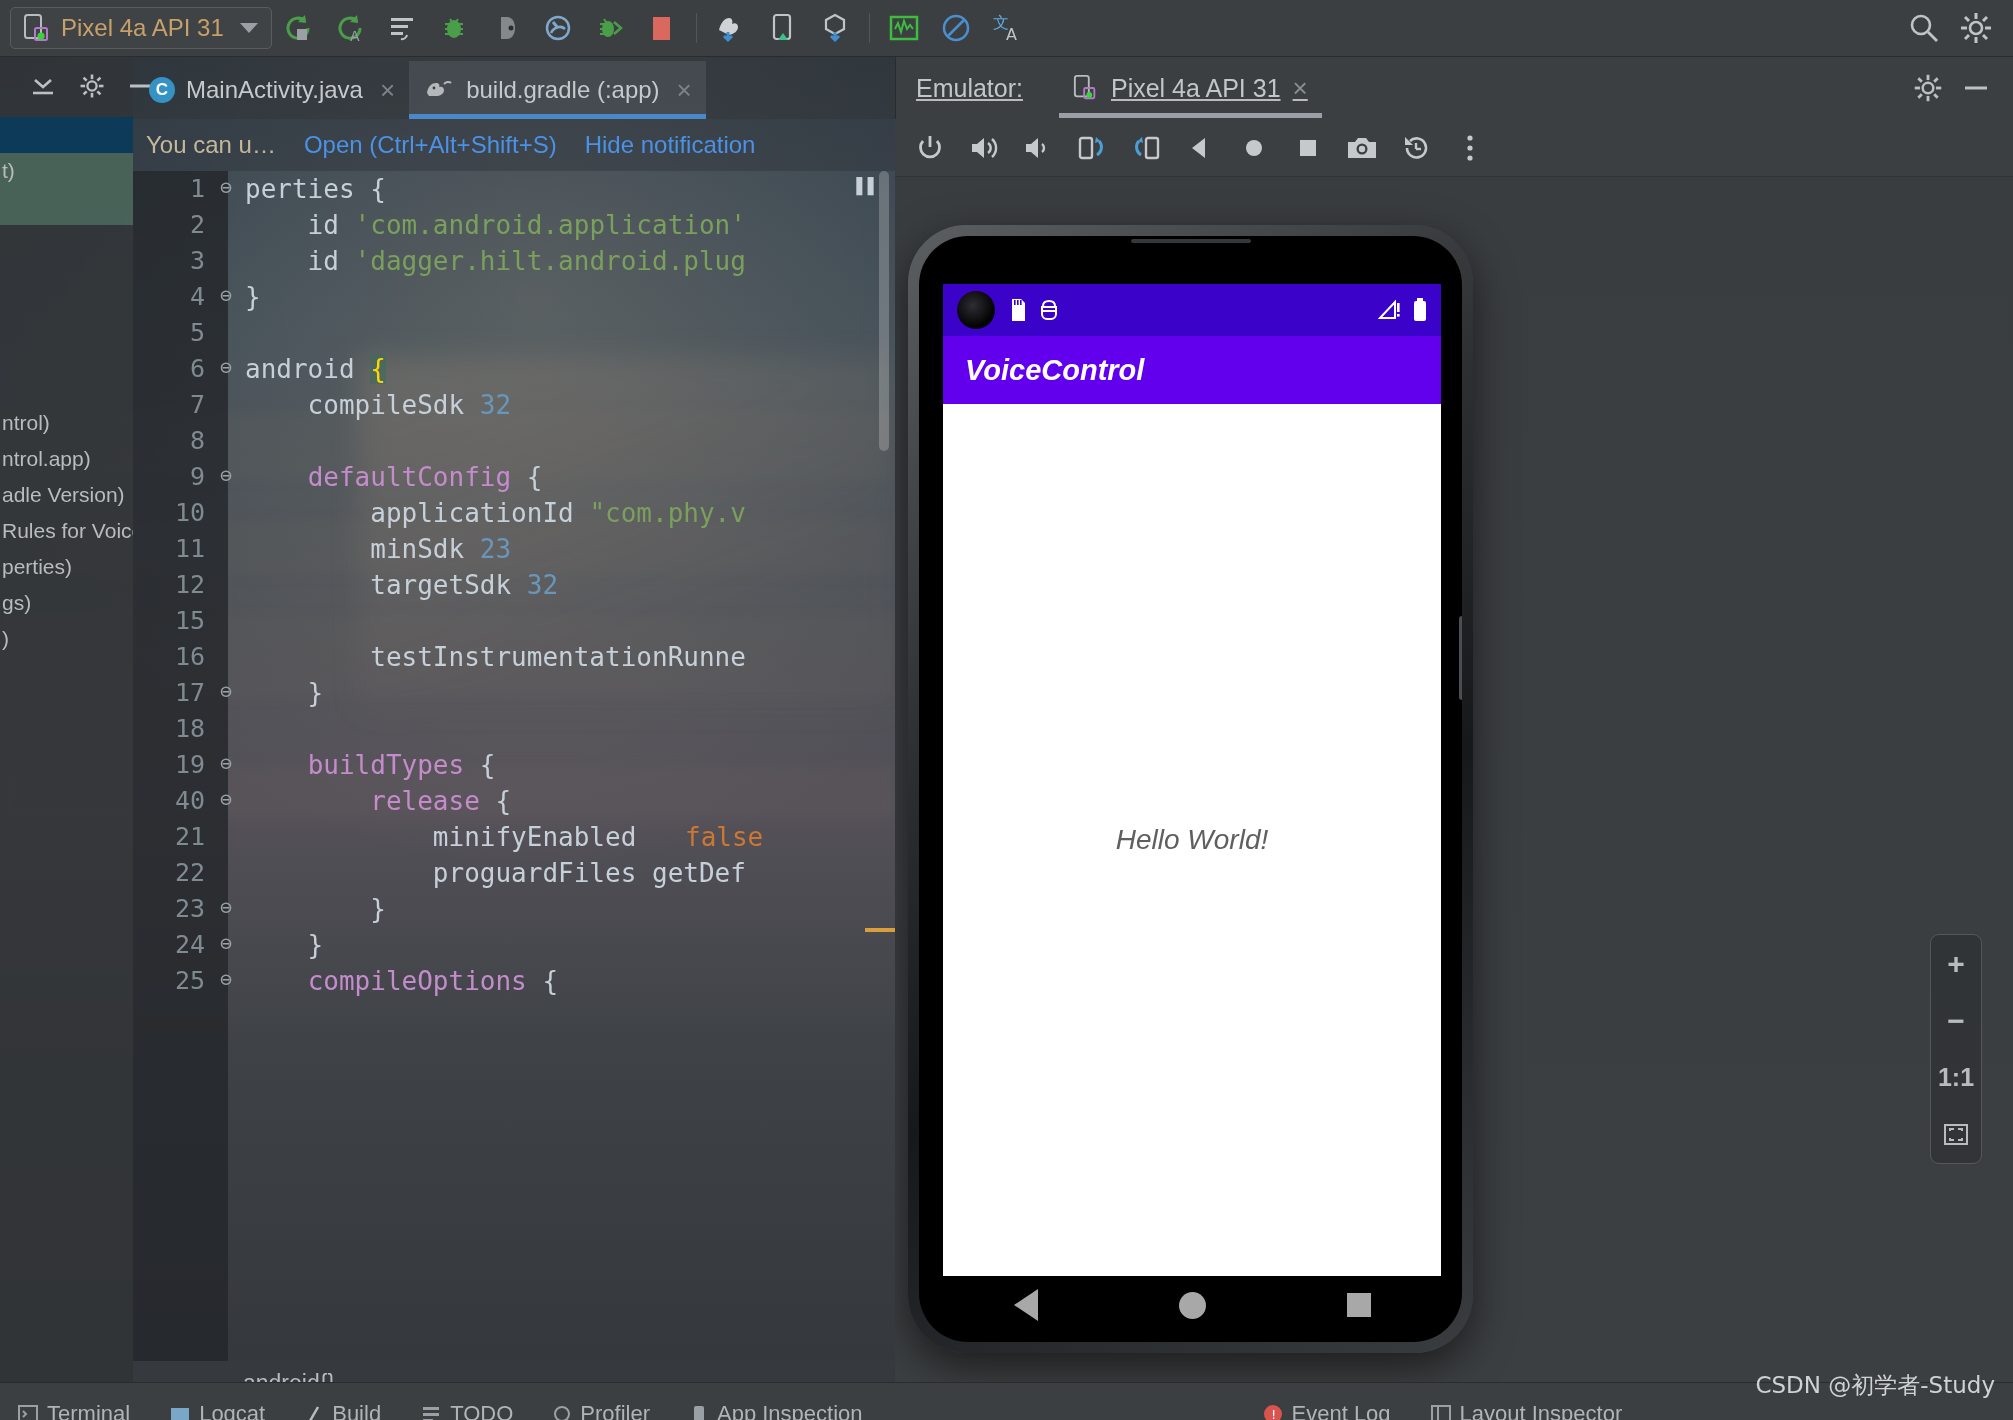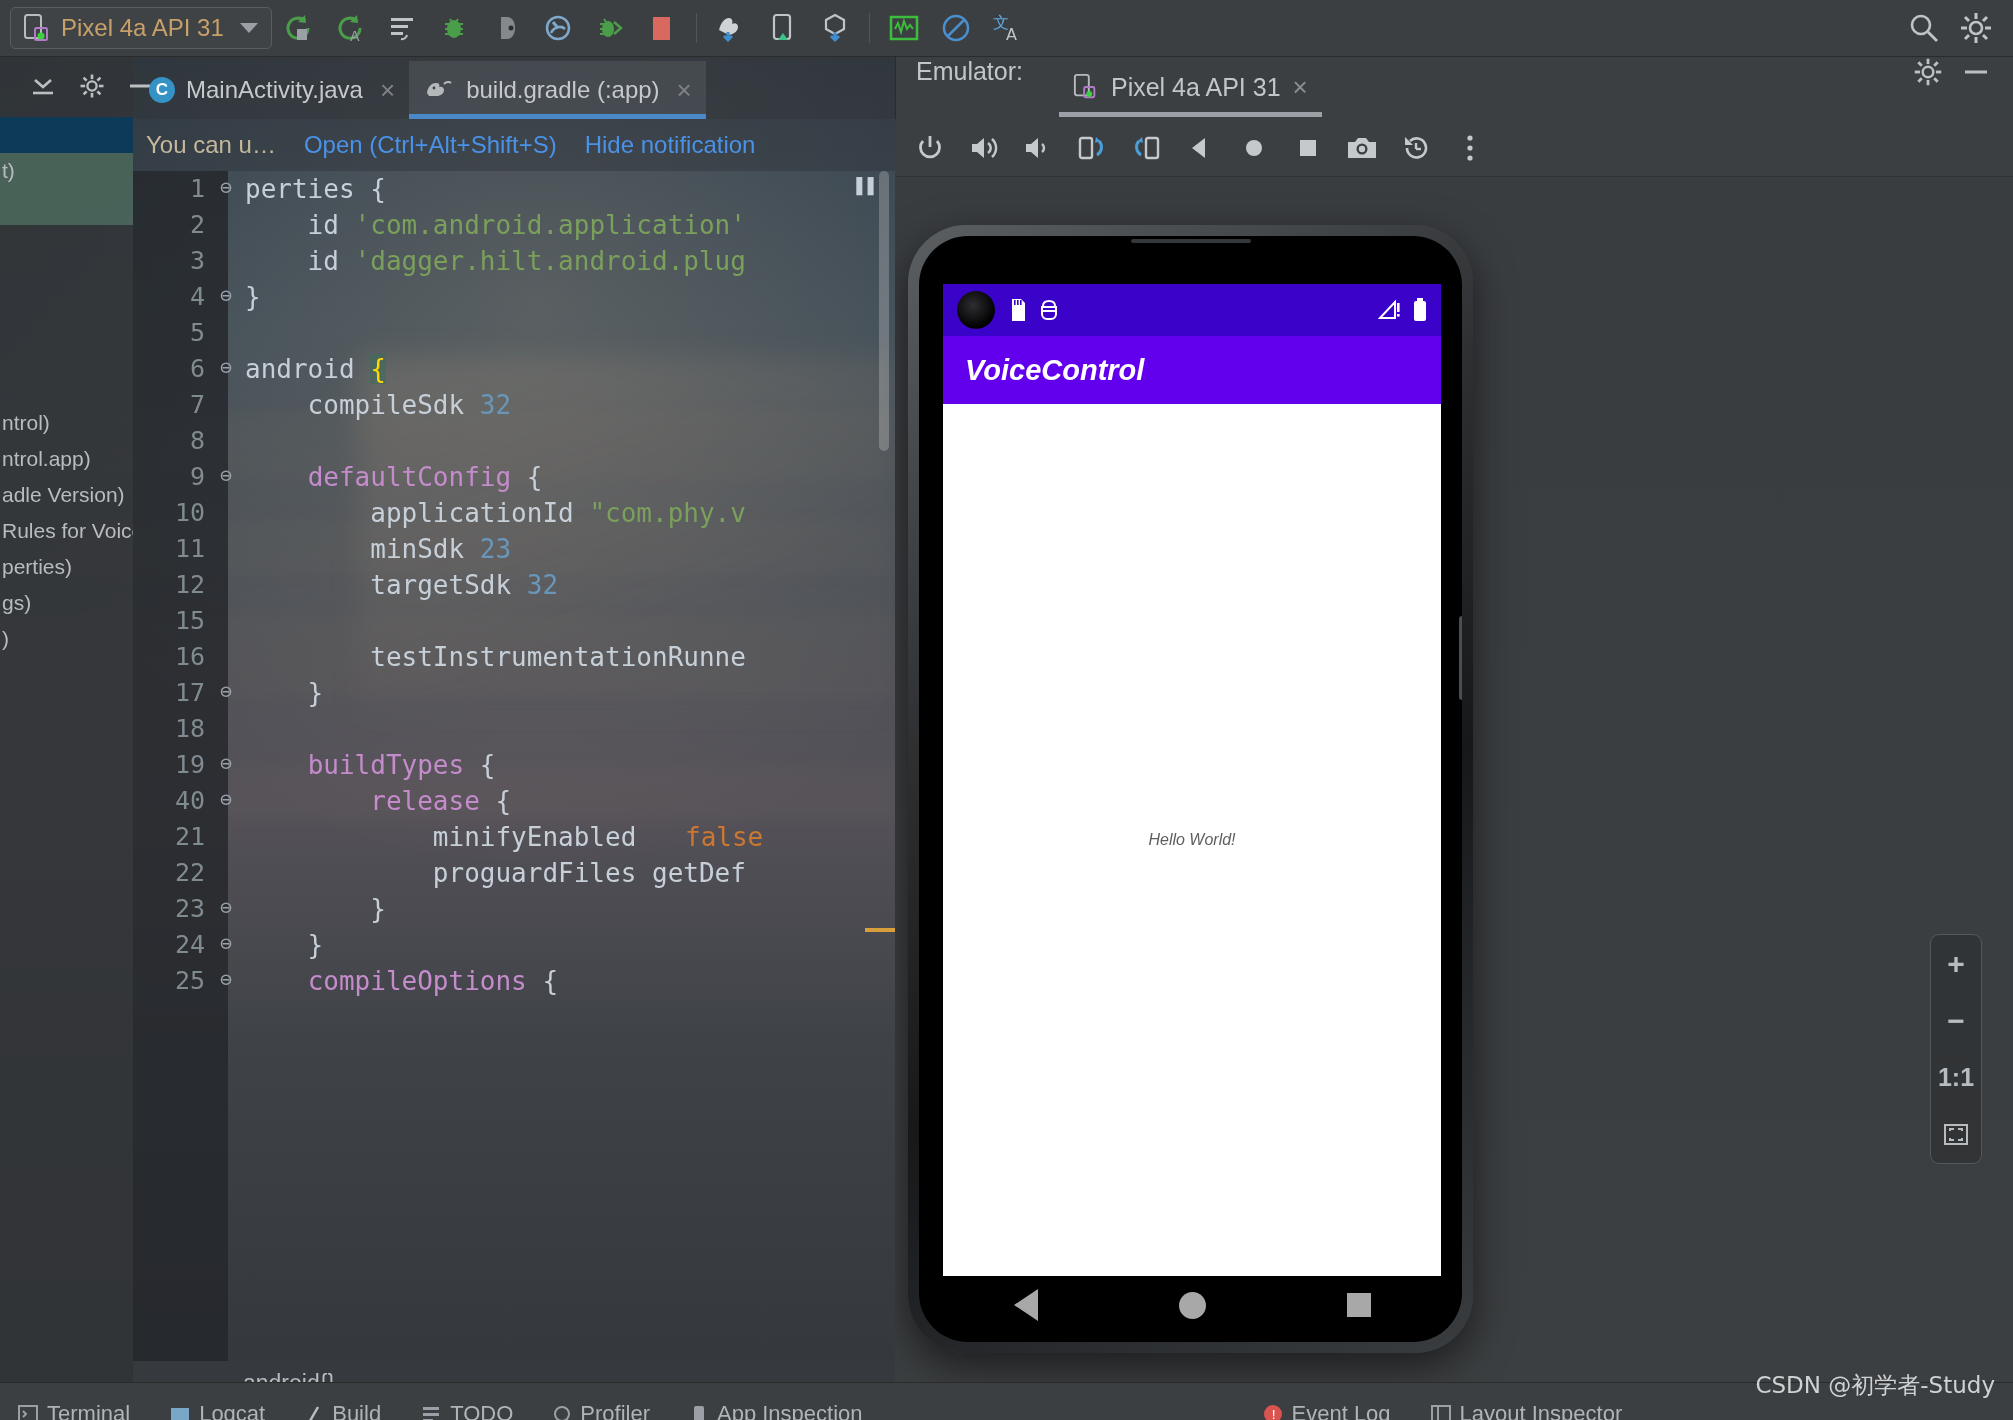--- a/index.html
+++ b/index.html
@@ -119,22 +119,23 @@
     font-size:23px;color:#b7bcc0;display:flex;align-items:center;padding-left:110px;
   }
 
   
   #emupane{
     position:absolute;left:895px;top:0;width:1118px;height:1363px;
     background:#3c3f41;
   }
   #emuhdr{
     position:absolute;left:0;top:0;width:1118px;height:62px;
-    display:flex;align-items:flex-start; background:#3c3f41;
+    display:flex;align-items:center; background:#3c3f41;
     border-left:1px solid #2b2b2b;
+    text-decoration:underline;
   }
   #emuhdr .lbl{font-size:25px;color:#c2c6c9;margin-left:20px;}
   #emutab{
     height:60px;display:flex;align-items:center;gap:12px;
     margin-left:36px;padding:0 14px;font-size:25px;color:#c2c6c9;
     position:relative;
   }
   #emutab:after{content:"";position:absolute;left:0;bottom:0;width:100%;height:5px;background:#9aa0a6;}
   .hdr-right{margin-left:auto;display:flex;align-items:center;gap:18px;padding-right:22px;}
 
@@ -177,21 +178,21 @@
   .sb-ico{margin-right:12px;}
   .sb-right{margin-left:auto;display:flex;align-items:center;gap:11px;}
   #appbar{
     height:68px;background:#6200ee;display:flex;align-items:center;padding-left:22px;
   }
   #appbar .title{color:#fff;font-size:29px;font-weight:bold;}
   #content{height:872px;background:#fff;position:relative;}
   #hello{
     position:absolute;left:0;top:0;width:100%;height:100%;
     display:flex;align-items:center;justify-content:center;
-    color:#5f5f5f;font-size:16px;
+    color:#5f5f5f;font-size:28px;
   }
   #navbar{
     position:absolute;left:24px;top:1040px;width:498px;height:58px;
     background:#000;display:flex;align-items:center;justify-content:space-around;
   }
   .nav-back{width:0;height:0;border-top:16px solid transparent;border-bottom:16px solid transparent;border-right:24px solid #a8a8a8;}
   .nav-home{width:27px;height:27px;border-radius:50%;background:#a8a8a8;}
   .nav-rec{width:24px;height:24px;background:#a8a8a8;}
   #sidebtn{position:absolute;right:-5px;top:380px;width:8px;height:84px;background:#4a4e52;border-radius:3px;}
 

